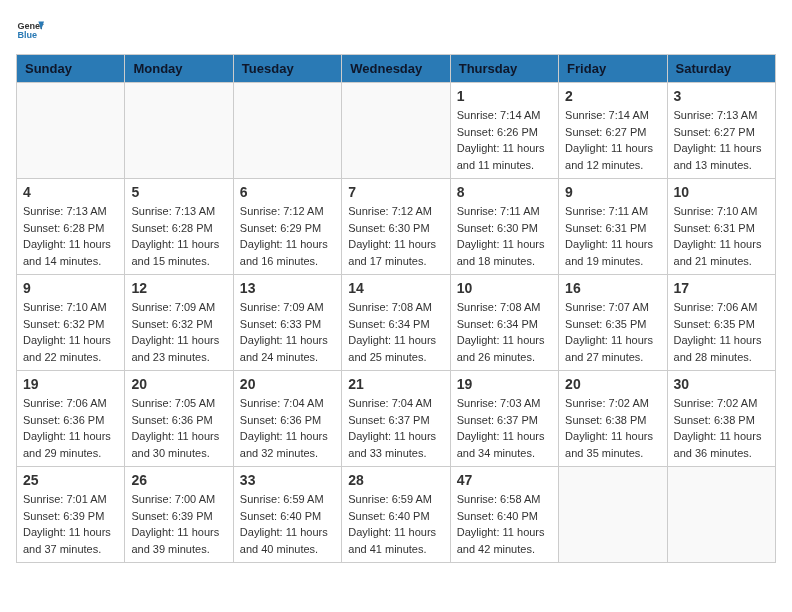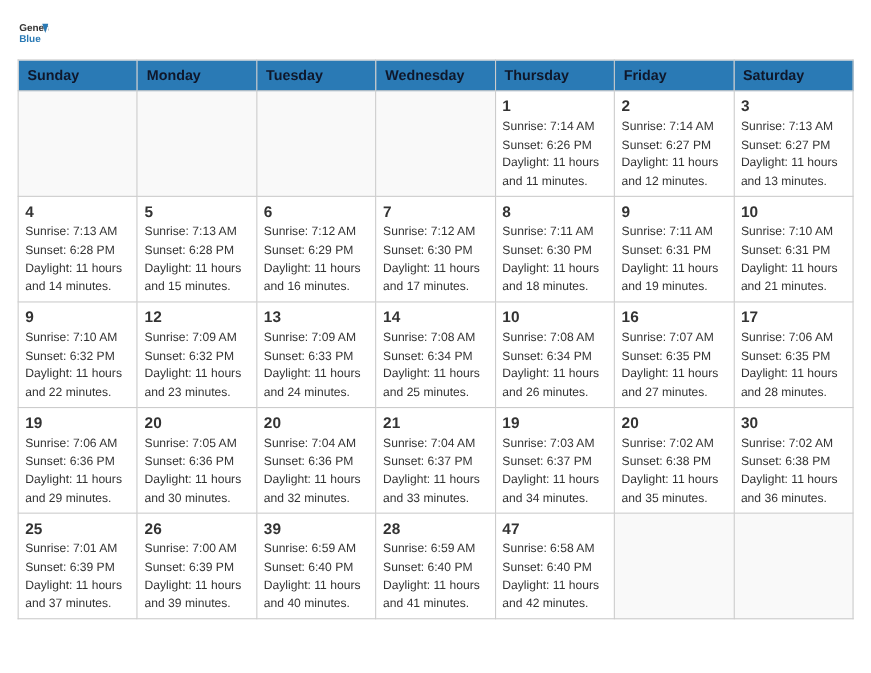--- a/index.html
+++ b/index.html
@@ -233,21 +233,21 @@
       <tr>
         <td>
           <span class="day-number">25</span>
           <div class="day-info">Sunrise: 7:01 AM<br>Sunset: 6:39 PM<br>Daylight: 11 hours and 37 minutes.</div>
         </td>
         <td>
           <span class="day-number">26</span>
           <div class="day-info">Sunrise: 7:00 AM<br>Sunset: 6:39 PM<br>Daylight: 11 hours and 39 minutes.</div>
         </td>
         <td>
-          <span class="day-number">39</span>
+          <span class="day-number">33</span>
           <div class="day-info">Sunrise: 6:59 AM<br>Sunset: 6:40 PM<br>Daylight: 11 hours and 40 minutes.</div>
         </td>
         <td>
           <span class="day-number">28</span>
           <div class="day-info">Sunrise: 6:59 AM<br>Sunset: 6:40 PM<br>Daylight: 11 hours and 41 minutes.</div>
         </td>
         <td>
           <span class="day-number">47</span>
           <div class="day-info">Sunrise: 6:58 AM<br>Sunset: 6:40 PM<br>Daylight: 11 hours and 42 minutes.</div>
         </td>

